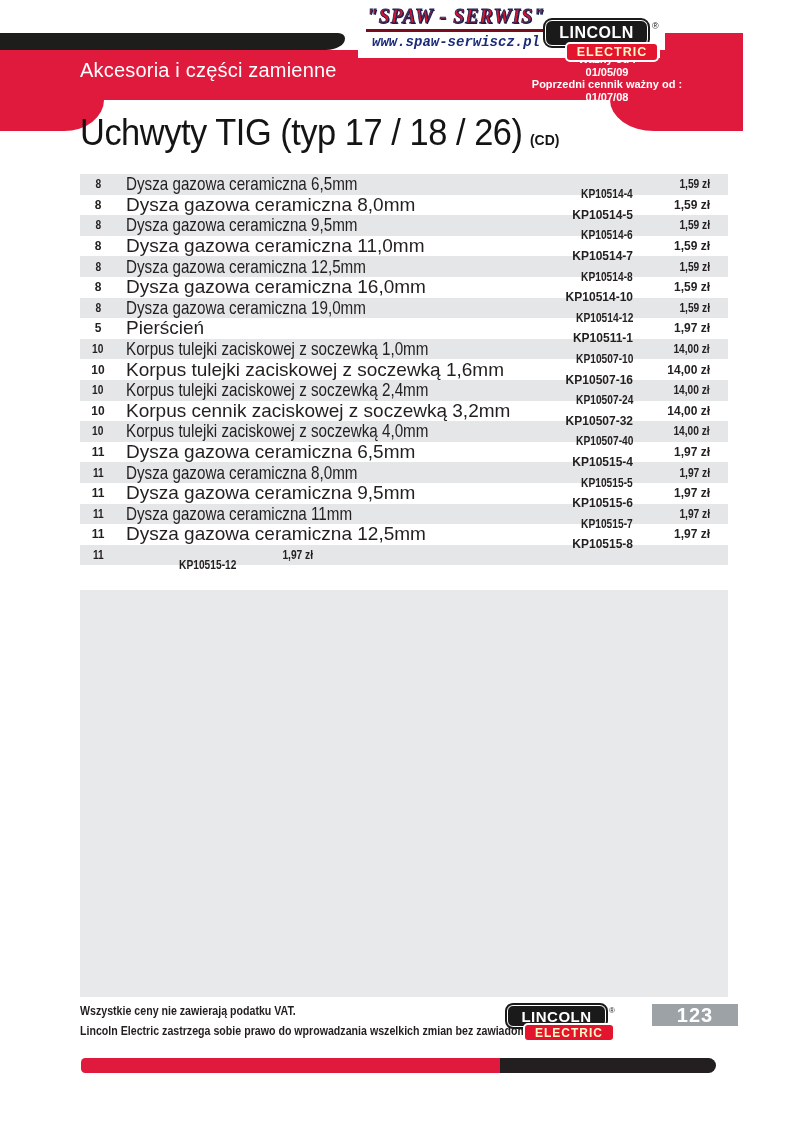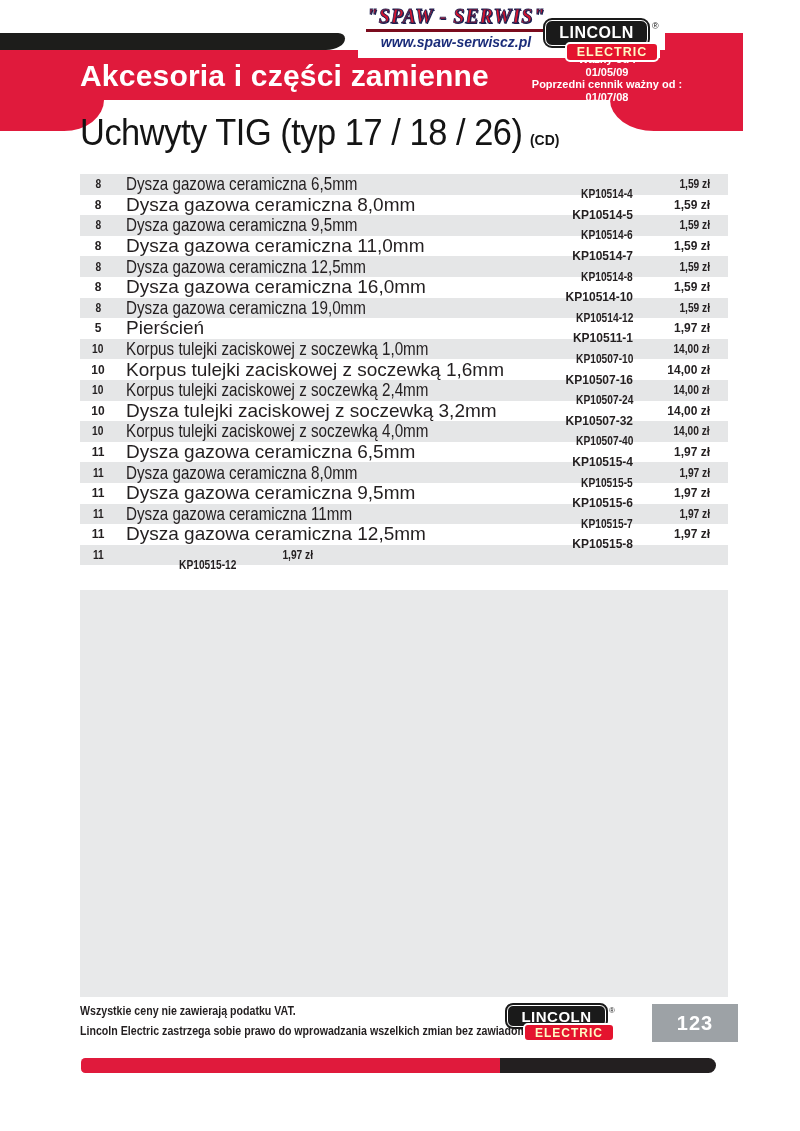--- a/index.html
+++ b/index.html
@@ -9,33 +9,33 @@
   
   .top-black-bar{position:absolute;left:0;top:33px;width:345px;height:17px;background:#1d1d1b;
                  border-radius:0 10px 28px 0 / 0 8px 17px 0;}
   .red-band{position:absolute;left:0;top:50px;width:743px;height:50px;background:#e01a3c;}
   .red-corner-left{position:absolute;left:0;top:100px;width:104px;height:31px;background:#e01a3c;
                    border-bottom-right-radius:40px 31px;}
   .red-tab-upper{position:absolute;left:665px;top:33px;width:78px;height:18px;background:#e01a3c;}
   .red-tab-lower{position:absolute;left:610px;top:100px;width:133px;height:31px;background:#e01a3c;
                  border-bottom-left-radius:44px 31px;}
 
-  .band-title{position:absolute;left:80px;top:59px;color:#fff;font-size:30px;font-weight:bold;letter-spacing:.2px;}
+  .band-title{position:absolute;left:80px;top:59px;color:#fff;font-size:20px;font-weight:normal;letter-spacing:.2px;}
 
   .validity{position:absolute;right:63px;top:53px;width:260px;text-align:center;color:#fff;
             font-size:11px;font-weight:bold;line-height:12.5px;}
 
   
   .logo-box{position:absolute;left:358px;top:0;width:302px;height:58px;background:#fff;}
   .spaw{position:absolute;left:2px;top:5px;width:192px;text-align:center;}
   .spaw-name{font-family:"Liberation Serif",serif;font-style:italic;font-weight:bold;font-size:20px;
              color:#d01530;letter-spacing:1px;-webkit-text-stroke:.8px #1b2050;
              text-shadow:1px 1px 0 #1b2050;white-space:nowrap;}
   .spaw-rule{width:180px;height:3px;background:#7b0c1e;margin:1px auto 2px auto;}
-  .spaw-url{font-family:Liberation Sans, sans-serif;font-style:italic;font-weight:bold;font-size:14px;
+  .spaw-url{font-family:Liberation Mono, monospace;font-style:italic;font-weight:bold;font-size:14px;
             color:#1b2d7a;white-space:nowrap;}
 
   .lincoln-top-black{position:absolute;left:545px;top:20px;width:103px;height:26px;background:#1a1a1a;
         border:1.5px solid #fff;outline:2.5px solid #1a1a1a;border-radius:7px;box-sizing:border-box;
         display:flex;align-items:center;justify-content:center;}
   .lincoln-word{color:#fff;font-weight:800;font-size:16px;letter-spacing:.5px;white-space:nowrap;}
   .reg-top{position:absolute;left:652px;top:21px;font-size:9px;color:#1a1a1a;}
   .electric-top{position:absolute;left:565px;top:42px;width:94px;height:20px;background:#e4132e;
         border:2px solid #fff;border-radius:5px;box-sizing:border-box;display:flex;align-items:center;
         justify-content:center;}
@@ -68,21 +68,21 @@
   .footer-notes .t{transform:scaleX(.85);transform-origin:0 50%;}
 
   .lincoln-ft-black{position:absolute;left:507px;top:1005px;width:99px;height:22px;background:#1a1a1a;
         border:1.5px solid #fff;outline:2.5px solid #1a1a1a;border-radius:6px;box-sizing:border-box;
         display:flex;align-items:center;justify-content:center;}
   .reg-ft{position:absolute;left:609px;top:1006px;font-size:8px;color:#1a1a1a;}
   .electric-ft{position:absolute;left:523px;top:1023px;width:92px;height:19px;background:#e4132e;
         border:2px solid #fff;border-radius:5px;box-sizing:border-box;display:flex;align-items:center;
         justify-content:center;}
 
-  .page-badge{position:absolute;left:652px;top:1004px;width:86px;height:38px;background:#9da2a6;
+  .page-badge{position:absolute;left:652px;top:1004px;width:86px;height:22px;background:#9da2a6;
         display:flex;align-items:center;justify-content:center;color:#fff;font-size:20px;
         font-weight:bold;letter-spacing:1px;}
 
   .bottom-bar{position:absolute;left:81px;top:1058px;width:635px;height:15px;display:flex;
         border-radius:8px 14px 14px 8px;overflow:hidden;}
   .bottom-bar .red{width:419px;height:100%;background:#e01a3c;}
   .bottom-bar .black{flex:1;height:100%;background:#231f20;}
 </style>
 </head>
 <body>
@@ -185,21 +185,21 @@
       <div class="c-price"><span class="t">14,00 zł</span></div>
     </div>
       <div class="row shaded">
       <div class="c-ref"><span class="t">10</span></div>
       <div class="c-desc"><span class="t">Korpus tulejki zaciskowej z soczewką 2,4mm</span></div>
       <div class="c-part"><span class="t">KP10507-24</span></div>
       <div class="c-price"><span class="t">14,00 zł</span></div>
     </div>
       <div class="row">
       <div class="c-ref"><span class="t">10</span></div>
-      <div class="c-desc"><span class="t">Dysza tulejki zaciskowej z soczewką 3,2mm</span></div>
+      <div class="c-desc"><span class="t">Korpus cennik zaciskowej z soczewką 3,2mm</span></div>
       <div class="c-part"><span class="t">KP10507-32</span></div>
       <div class="c-price"><span class="t">14,00 zł</span></div>
     </div>
       <div class="row shaded">
       <div class="c-ref"><span class="t">10</span></div>
       <div class="c-desc"><span class="t">Korpus tulejki zaciskowej z soczewką 4,0mm</span></div>
       <div class="c-part"><span class="t">KP10507-40</span></div>
       <div class="c-price"><span class="t">14,00 zł</span></div>
     </div>
       <div class="row">

